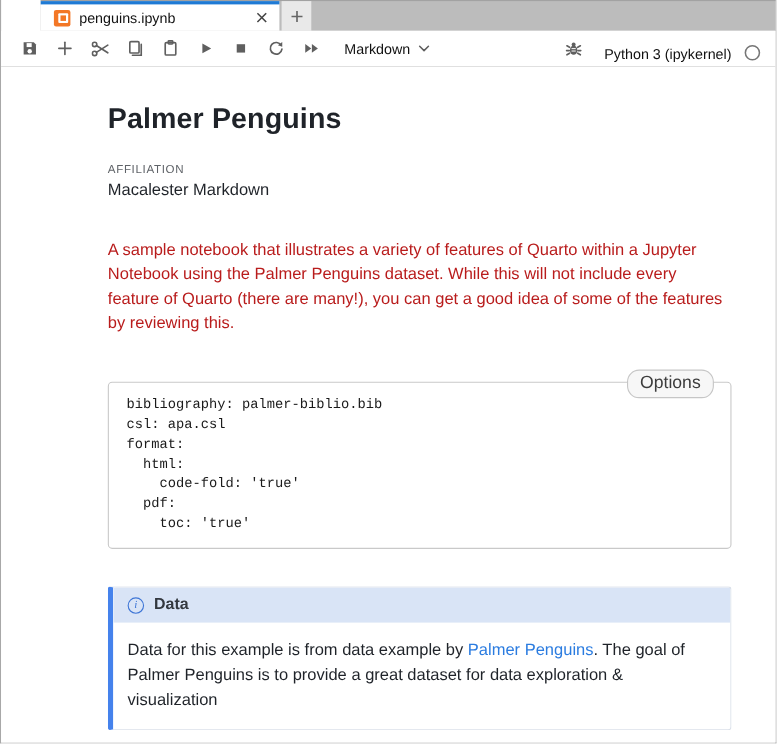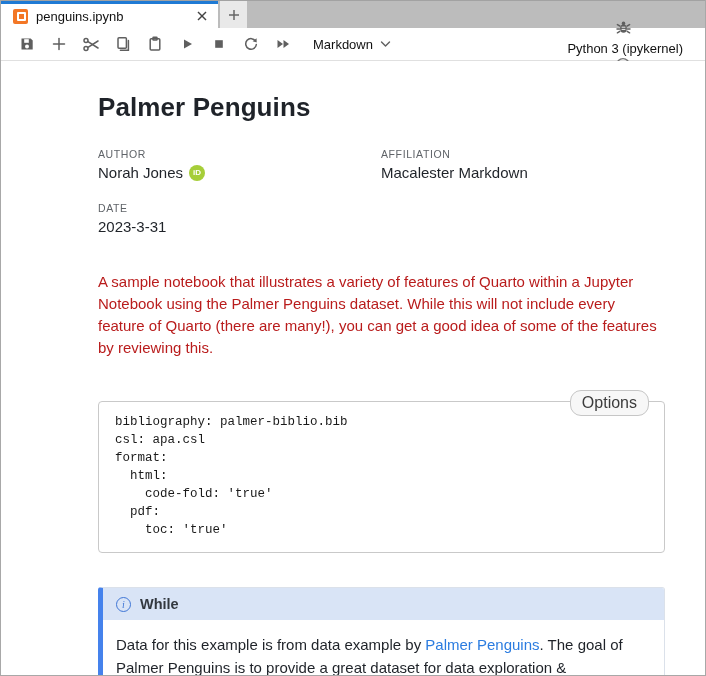--- a/index.html
+++ b/index.html
@@ -8,21 +8,21 @@
 
   .window {
     width: 706px; height: 676px;
     border-left: 1px solid #a8a8a8; border-right: 1px solid #a8a8a8; border-bottom: 1px solid #a8a8a8;
     display: flex; flex-direction: column; background: #fff;
   }
 
   
   .tabbar {
     height: 28px; background: #bcbcbc; border-top: 1px solid #a2a2a2;
-    display: flex; align-items: stretch; flex: 0 0 auto;
+    display: flex; align-items: stretch; flex: 0 0 auto; margin-left: 36px;
   }
   .tab {
     width: 217px; background: #fff; border-top: 3px solid #1f7ad4;
     display: flex; align-items: center; padding: 0 8px 0 12px; cursor: default;
   }
   .tab-icon { width: 15px; height: 15px; position: relative; flex: 0 0 auto; }
   .tab-icon .nb-outer { position: absolute; inset: 0; background: #f37726; border-radius: 2px; }
   .tab-icon .nb-inner { position: absolute; left: 4px; top: 3px; right: 2px; bottom: 3px; background: #fff; border-radius: 1px; }
   .tab-icon .nb-mark { position: absolute; left: 6px; top: 5px; width: 5px; height: 5px; background: #f37726; }
   .tab-title { font-size: 13px; color: #111; margin-left: 8px; flex: 1 1 auto; white-space: nowrap; overflow: hidden; }
@@ -36,21 +36,21 @@
   .toolbar {
     height: 33px; background: #fff; border-bottom: 1px solid #e0e0e0;
     display: flex; align-items: center; padding: 0 12px; flex: 0 0 auto;
   }
   .tbtn { width: 28px; height: 26px; display: flex; align-items: center; justify-content: center; cursor: pointer; border-radius: 2px; flex: 0 0 auto; }
   .tbtn + .tbtn { margin-left: 4px; }
   .tbtn svg { display: block; }
   .celltype { display: flex; align-items: center; margin-left: 16px; cursor: pointer; }
   .celltype-label { font-size: 13px; color: #111; margin-right: 7px; }
   .toolbar-spacer { flex: 1 1 auto; }
-  .kernel-area { display: flex; align-items: center; flex-direction: column; }
+  .kernel-area { display: flex; align-items: flex-end; }
   .kernel-name { font-size: 13px; color: #111; margin: 0 10px 0 14px; cursor: pointer; }
   .kernel-status { width: 18px; height: 18px; display: flex; align-items: center; justify-content: center; cursor: pointer; }
 
   
   .doc { flex: 1 1 auto; overflow: hidden; background: #fff; }
   .doc-inner { width: 567px; margin-left: 97px; padding-top: 31px; }
 
   .doc-title { font-size: 26px; font-weight: 700; color: #1f2329; letter-spacing: 0.1px; }
 
   .meta { margin-top: 25px; display: grid; grid-template-columns: 283px 1fr; row-gap: 21px; }
@@ -216,33 +216,22 @@
     </div>
   </div>
 
   <div class="doc">
     <div class="doc-inner">
 
       <h1 class="doc-title">Palmer Penguins</h1>
 
       <div class="meta">
         <div>
-          <div class="meta-label">AUTHOR</div>
-          <div class="meta-value">
-            <span>Norah Jones</span>
-            <span class="orcid-badge">iD</span>
-          </div>
-        </div>
-        <div>
           <div class="meta-label">AFFILIATION</div>
           <div class="meta-value">Macalester Markdown</div>
-        </div>
-        <div>
-          <div class="meta-label">DATE</div>
-          <div class="meta-value">2023-3-31</div>
         </div>
         <div></div>
       </div>
 
       <p class="intro">A sample notebook that illustrates a variety of features of Quarto within a Jupyter Notebook using the Palmer Penguins dataset. While this will not include every feature of Quarto (there are many!), you can get a good idea of some of the features by reviewing this.</p>
 
       <div class="yaml-wrap">
         <button class="options-btn">Options</button>
         <div class="yaml-block">
           <pre>bibliography: palmer-biblio.bib
@@ -251,21 +240,21 @@
   html:
     code-fold: 'true'
   pdf:
     toc: 'true'</pre>
         </div>
       </div>
 
       <div class="callout">
         <div class="callout-header">
           <span class="info-icon">i</span>
-          <span class="callout-title">While</span>
+          <span class="callout-title">Data</span>
         </div>
         <div class="callout-body"><span>Data for this example is from data example by </span><a>Palmer Penguins</a><span>. The goal of Palmer Penguins is to provide a great dataset for data exploration &amp; visualization</span></div>
       </div>
 
     </div>
   </div>
 
 </div>
 
 </body></html>

